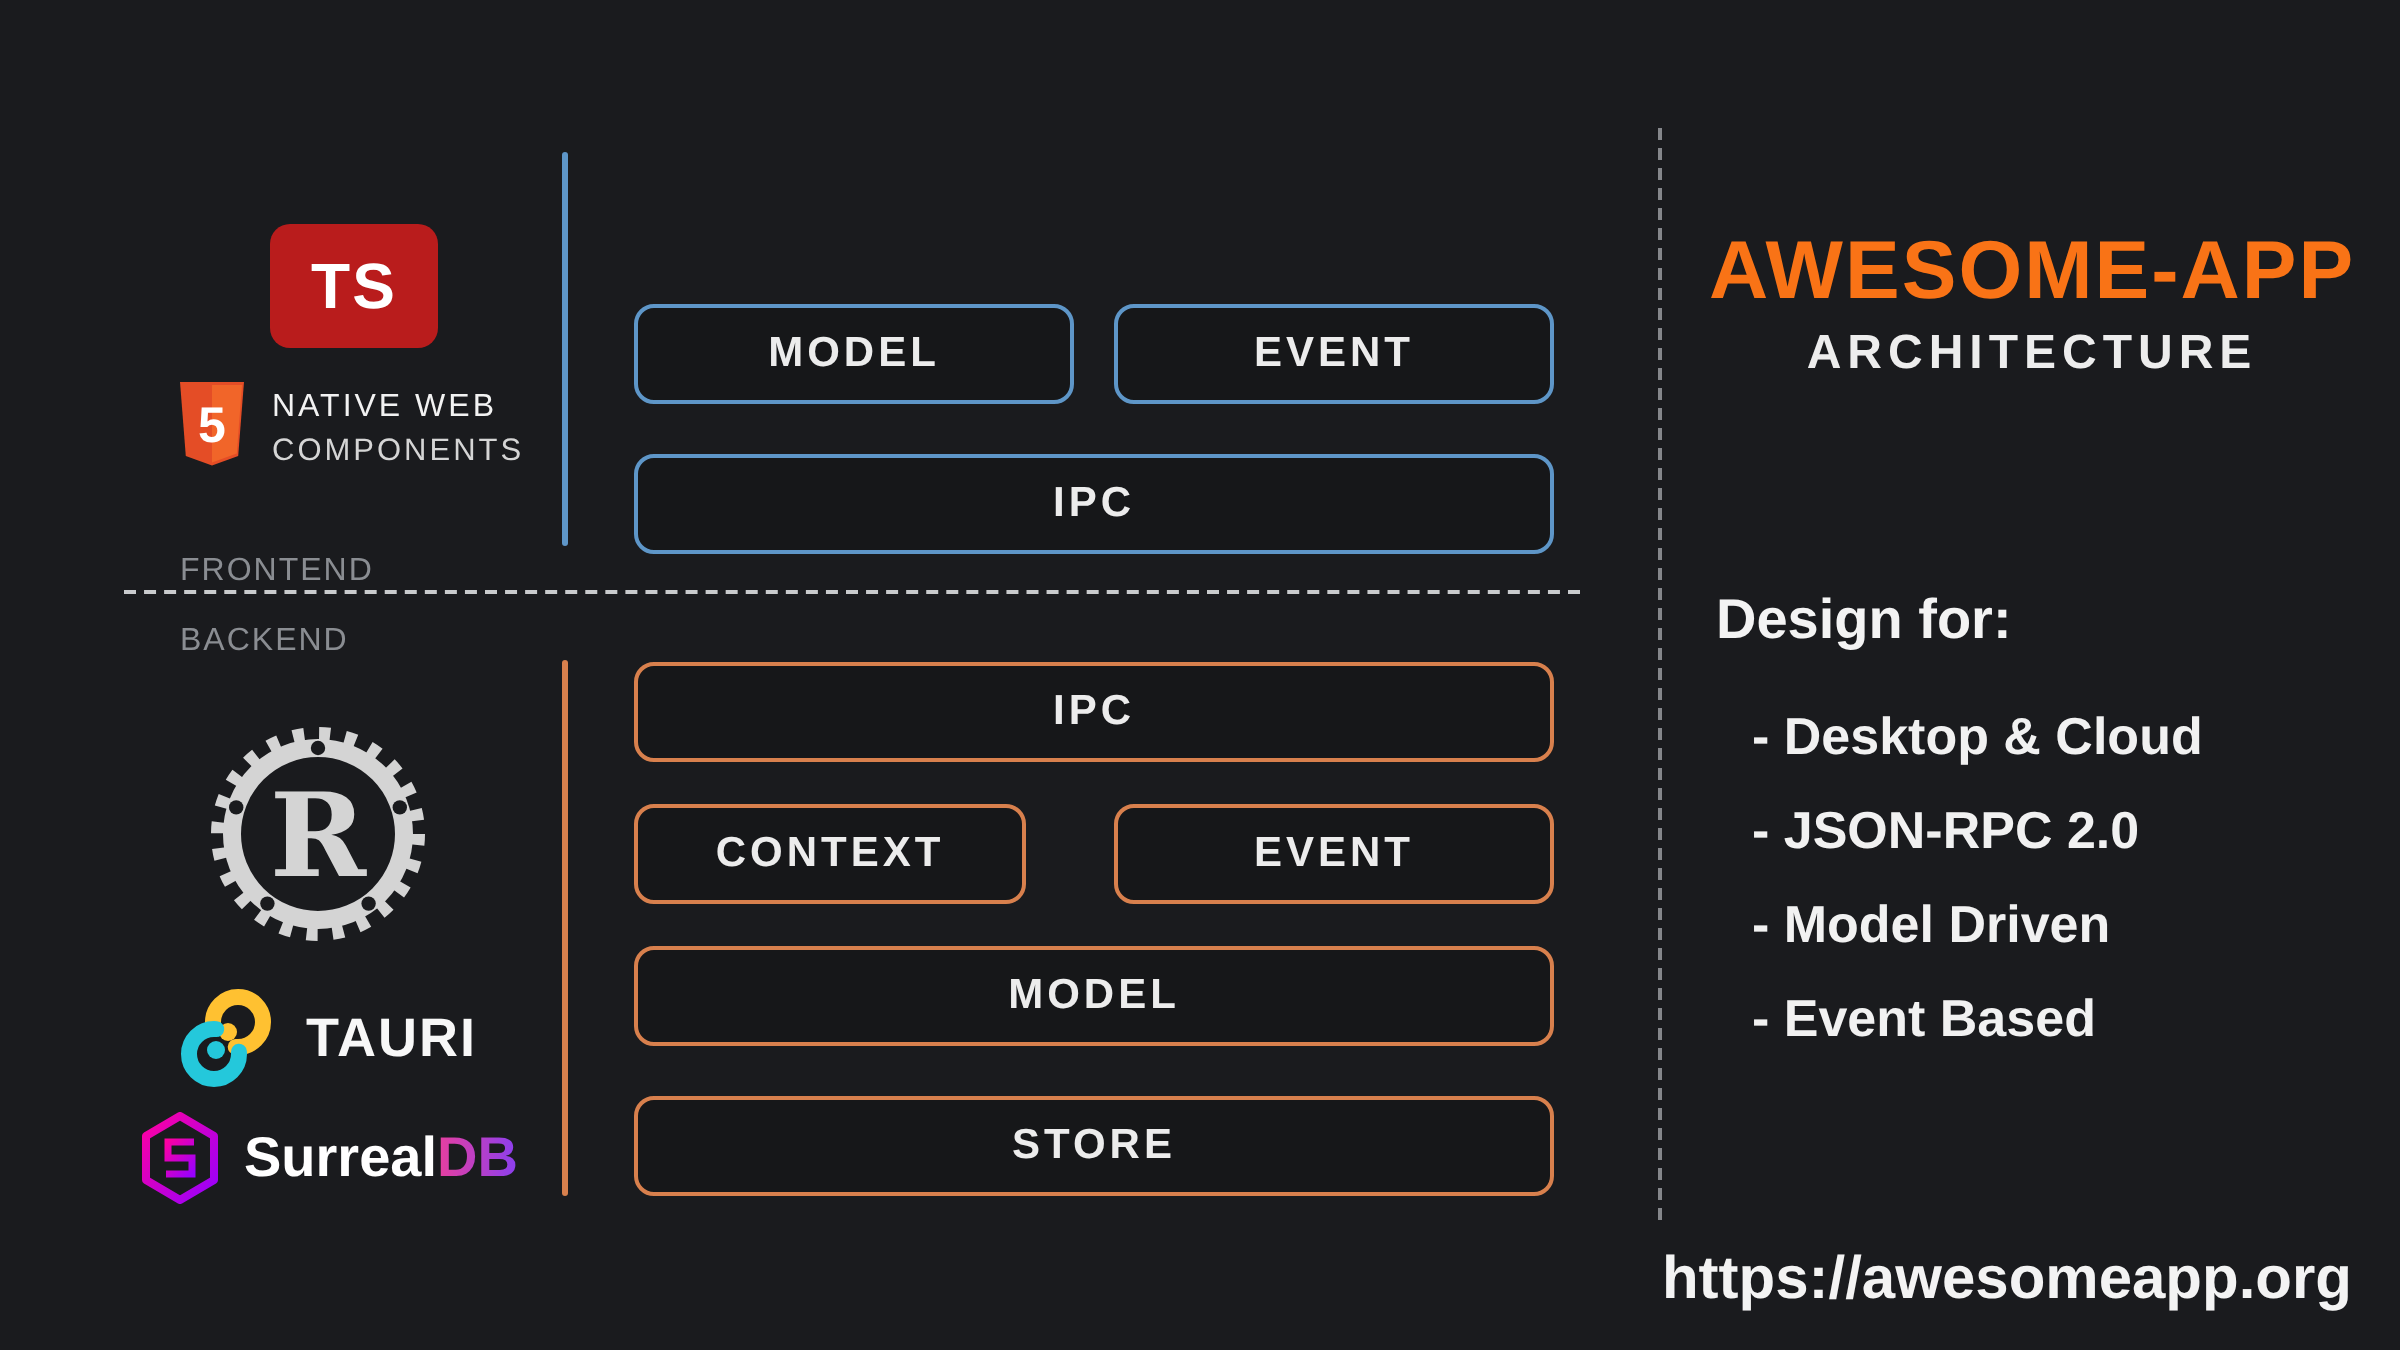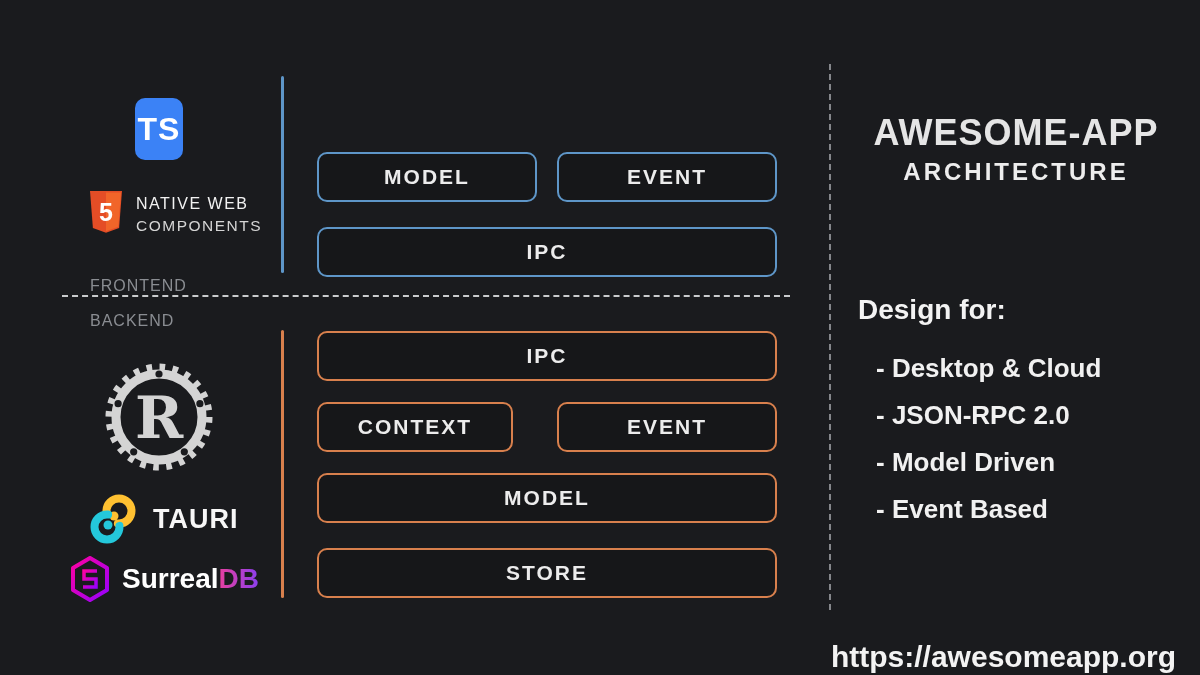--- a/index.html
+++ b/index.html
@@ -31,22 +31,22 @@
   .vline.blue{background:var(--blue);}
   .vline.orange{background:var(--orange);}
 
   .hdash{position:absolute;left:62px;top:295px;width:728px;border-top:2px dashed #c9cbcd;}
   .vdash{position:absolute;left:829px;top:64px;height:546px;border-left:2px dashed #85878b;}
 
   .section-label{position:absolute;font-size:16px;letter-spacing:1px;color:var(--muted);}
 
   
   .ts-logo{
-    position:absolute;left:135px;top:98px;width:48px;height:62px;
-    background:#3b82f6;border-radius:10px;
+    position:absolute;left:135px;top:112px;width:84px;height:62px;
+    background:#b91c1c;border-radius:10px;
     display:flex;align-items:center;justify-content:center;
     font-size:32px;font-weight:700;color:#fff;letter-spacing:1px;
   }
   .html5-block{position:absolute;left:88px;top:190px;display:flex;}
   .html5-text{margin-left:12px;margin-top:5px;}
   .html5-text .l1{font-size:16px;font-weight:400;letter-spacing:1.5px;color:#f2f2f2;}
   .html5-text .l2{font-size:15.5px;letter-spacing:1.5px;color:#d5d5d5;margin-top:4px;}
 
   .rust-logo{position:absolute;left:103px;top:361px;}
 
@@ -58,26 +58,26 @@
   .db-grad{
     background:linear-gradient(90deg,#e73f9f,#8a3ff0);
     -webkit-background-clip:text;background-clip:text;color:transparent;
   }
   @supports not ((-webkit-background-clip:text) or (background-clip:text)){
     .db-grad{color:#a855f7;background:none;}
   }
 
   
   .title-wrap{position:absolute;left:846px;top:112px;width:340px;text-align:center;}
-  .app-title{font-size:36px;font-weight:700;letter-spacing:1px;color:#e5e5e5;}
+  .app-title{font-size:41px;font-weight:700;letter-spacing:1px;color:#f97316;}
   .app-subtitle{margin-top:4px;font-size:24px;font-weight:700;letter-spacing:3px;color:#ededed;}
   .design-heading{position:absolute;left:858px;top:294px;font-size:28px;font-weight:600;color:#f3f3f3;}
   .design-list{position:absolute;left:876px;top:354px;display:flex;flex-direction:column;gap:18px;}
   .design-item{font-size:26px;font-weight:700;line-height:29px;color:#f1f1f1;}
-  .site-url{position:absolute;right:24px;top:640px;font-size:30px;font-weight:600;color:#f3f3f3;}
+  .site-url{position:absolute;right:24px;top:623px;font-size:30px;font-weight:600;color:#f3f3f3;}
 </style>
 </head>
 <body>
 
 <div id="app">
 
   <div class="ts-logo">
     <span>TS</span>
   </div>
 

